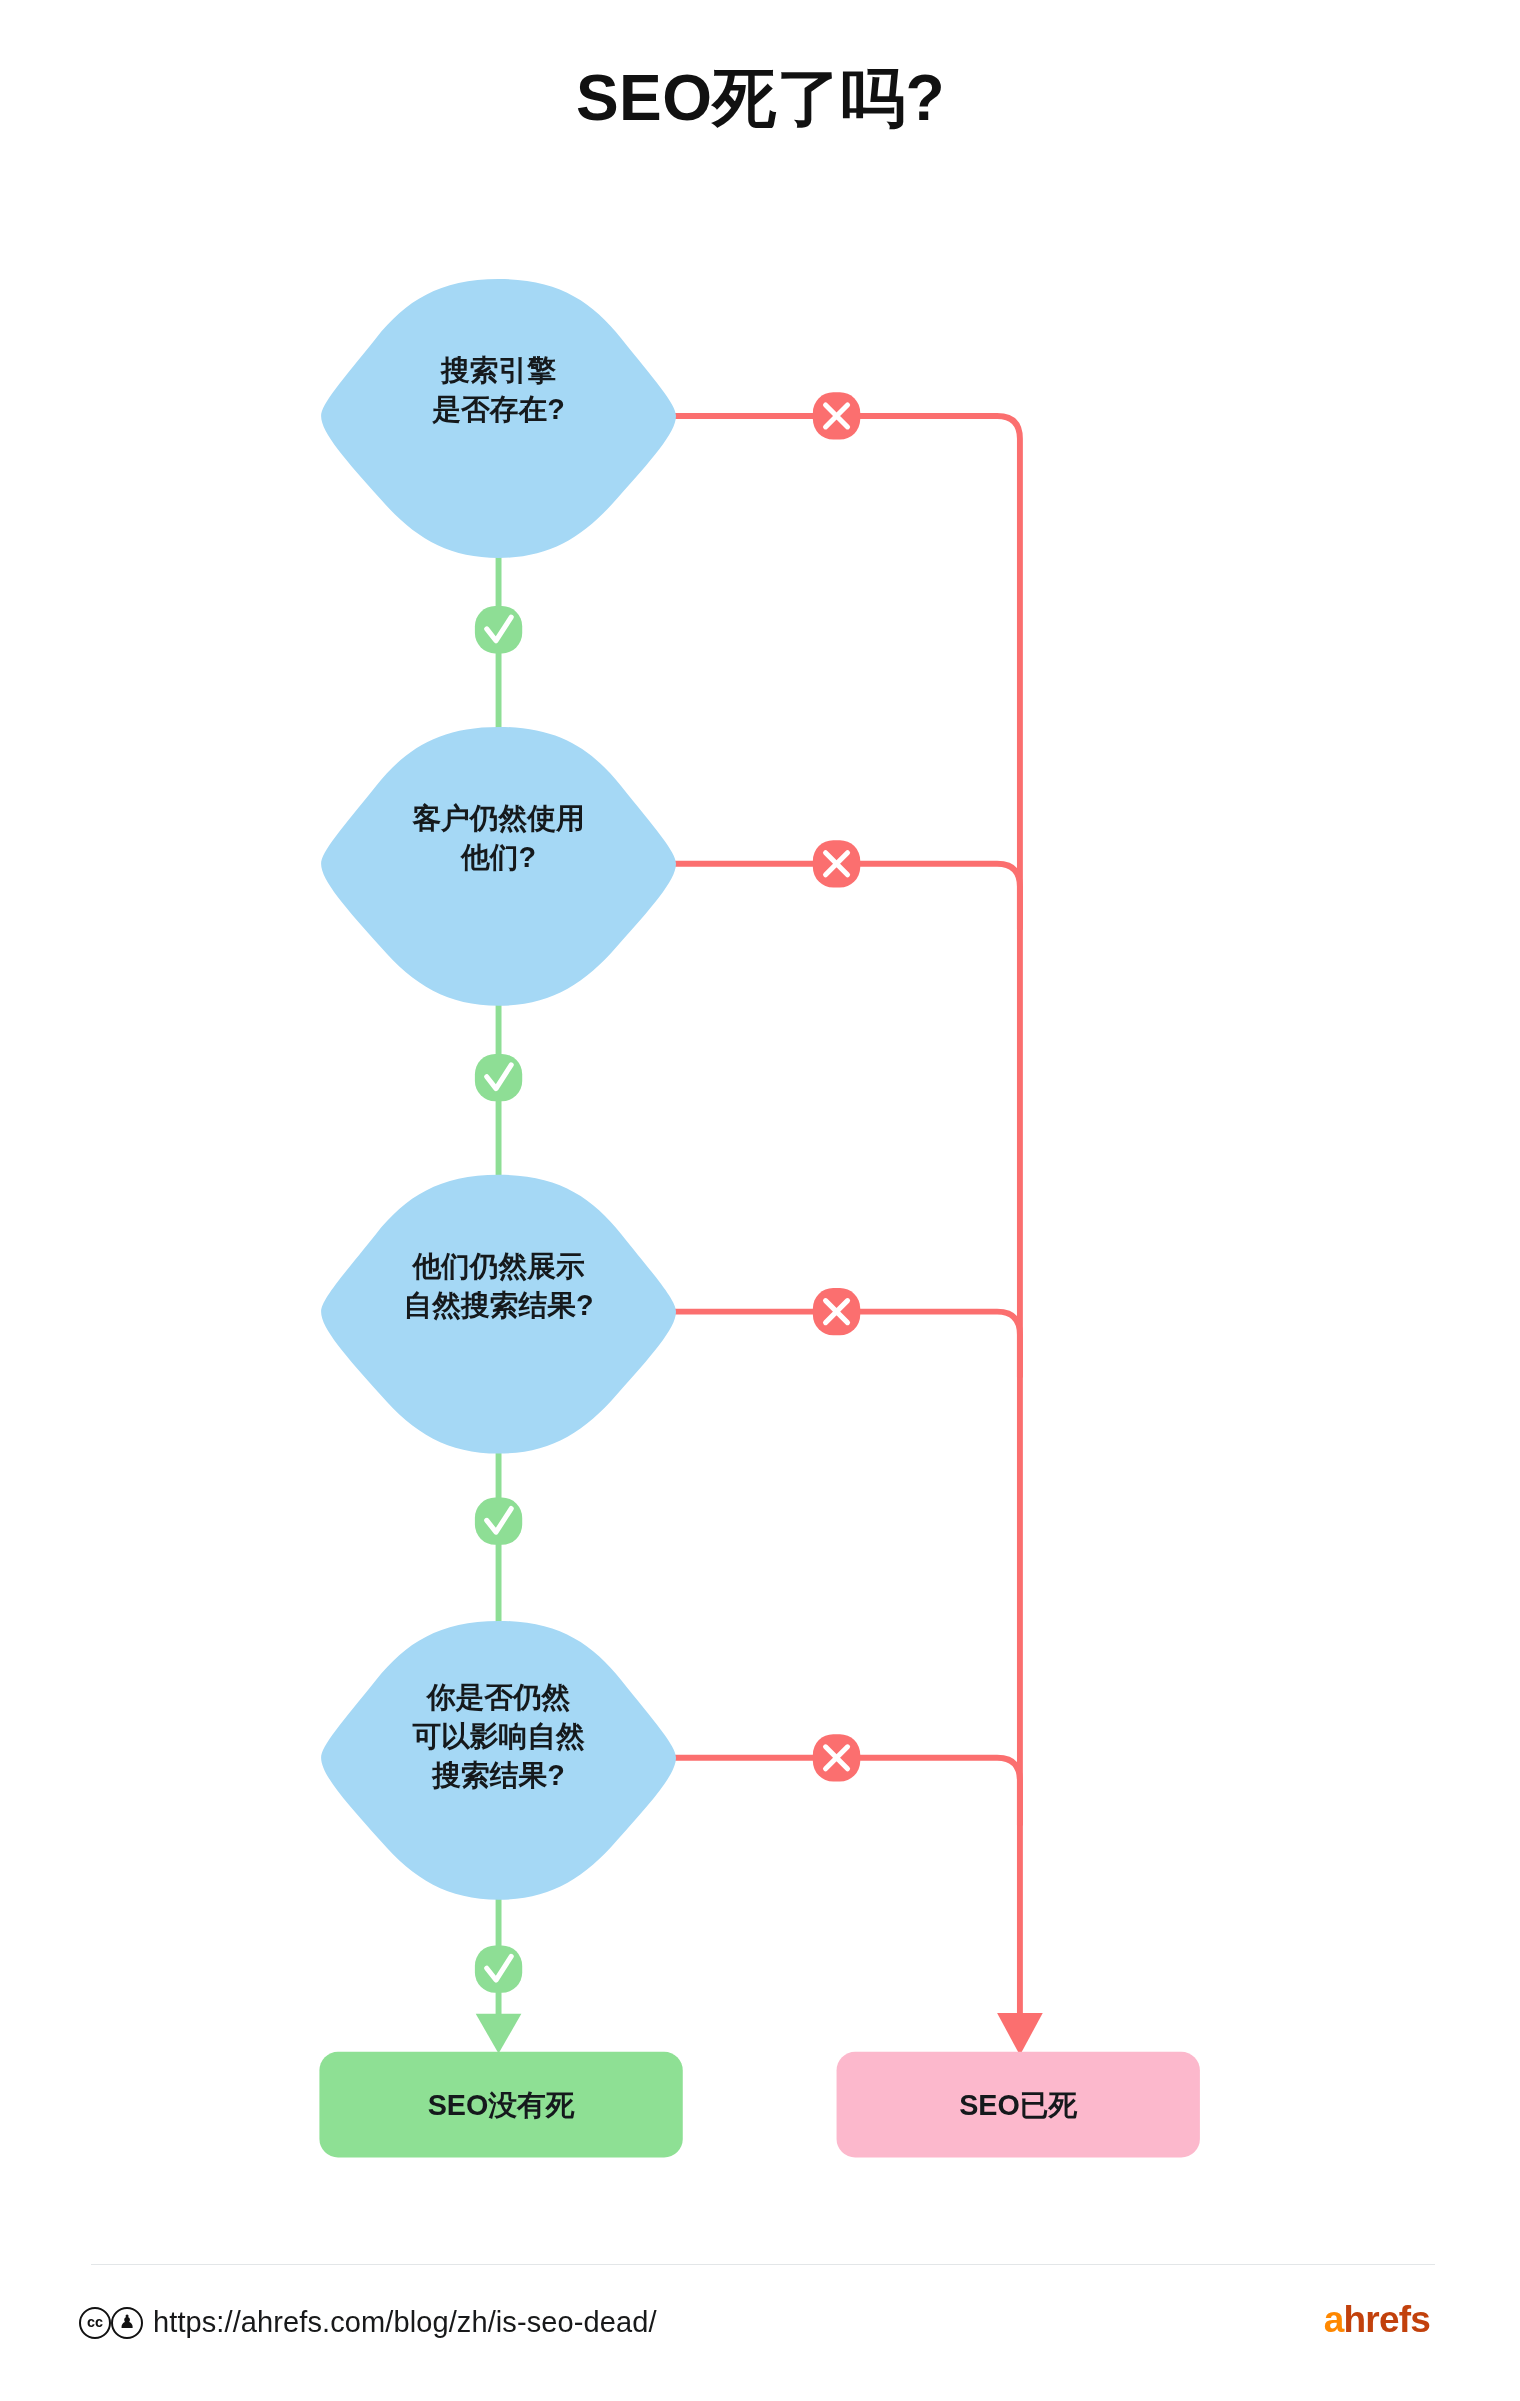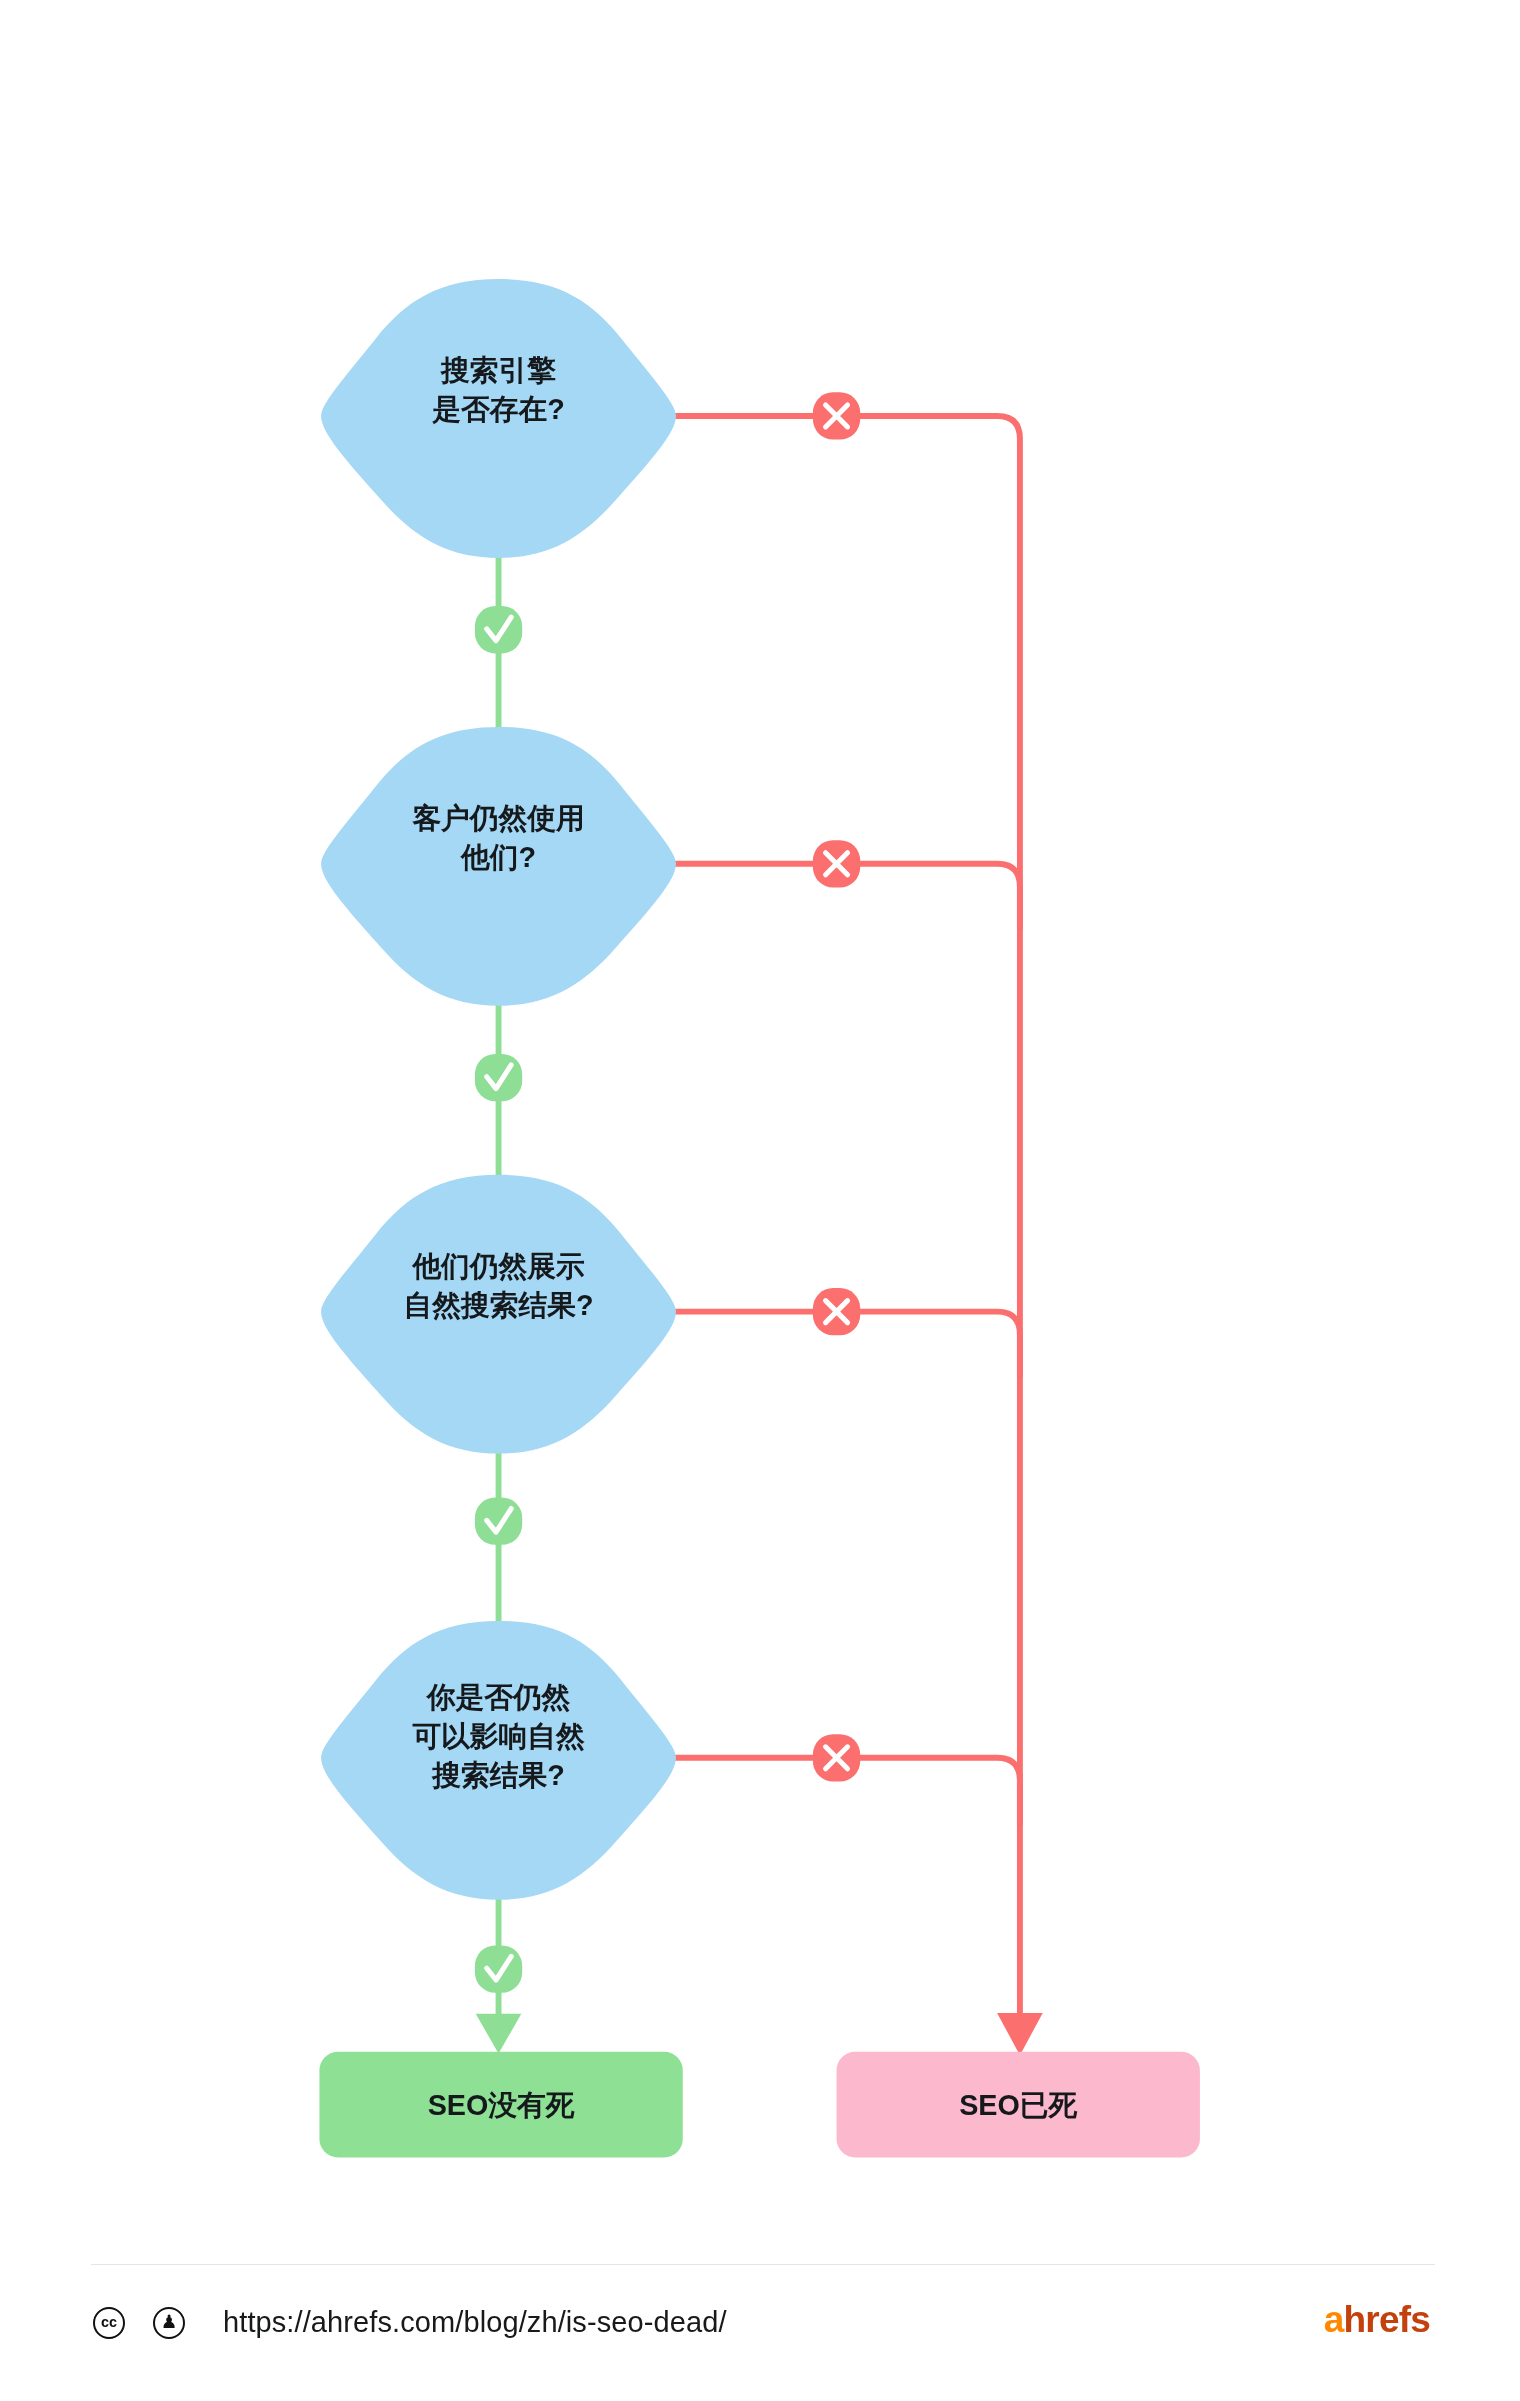--- a/index.html
+++ b/index.html
@@ -68,25 +68,25 @@
   .footer-rule {
     position: absolute;
     left: 91px;
     top: 6.8px;
     width: 1344px;
     height: 1.7px;
     background: #e3e6e8;
   }
   .footer-left {
     position: absolute;
-    left: 93px;
+    left: 79px;
     top: 49px;
     display: flex;
     align-items: center;
-    gap: 28px;
+    gap: 0;
   }
   .cc-badge {
     width: 32px;
     height: 32px;
     border: 2.5px solid #111;
     border-radius: 50%;
     display: flex;
     align-items: center;
     justify-content: center;
     font-size: 14.4px;
@@ -114,20 +114,21 @@
     line-height: 1;
   }
   .logo .a { color: #ff8800; }
   .logo .rest { color: #c2410c; }
 </style>
 </head>
 <body>
 
 <div class="page">
 
+  <div class="title">SEO死了吗?</div>
 
   <div class="chart-wrap">
     <svg class="flow" viewBox="0 0 1800 2680" xmlns="http://www.w3.org/2000/svg">
 
       <g>
 
         <line x1="590" y1="556" x2="590" y2="718" stroke="#8ede95" stroke-width="7"></line>
 
         <line x1="590" y1="772" x2="590" y2="882" stroke="#8ede95" stroke-width="7"></line>
         <polygon points="590,905 566,862 614,862" fill="#8ede95"></polygon>

